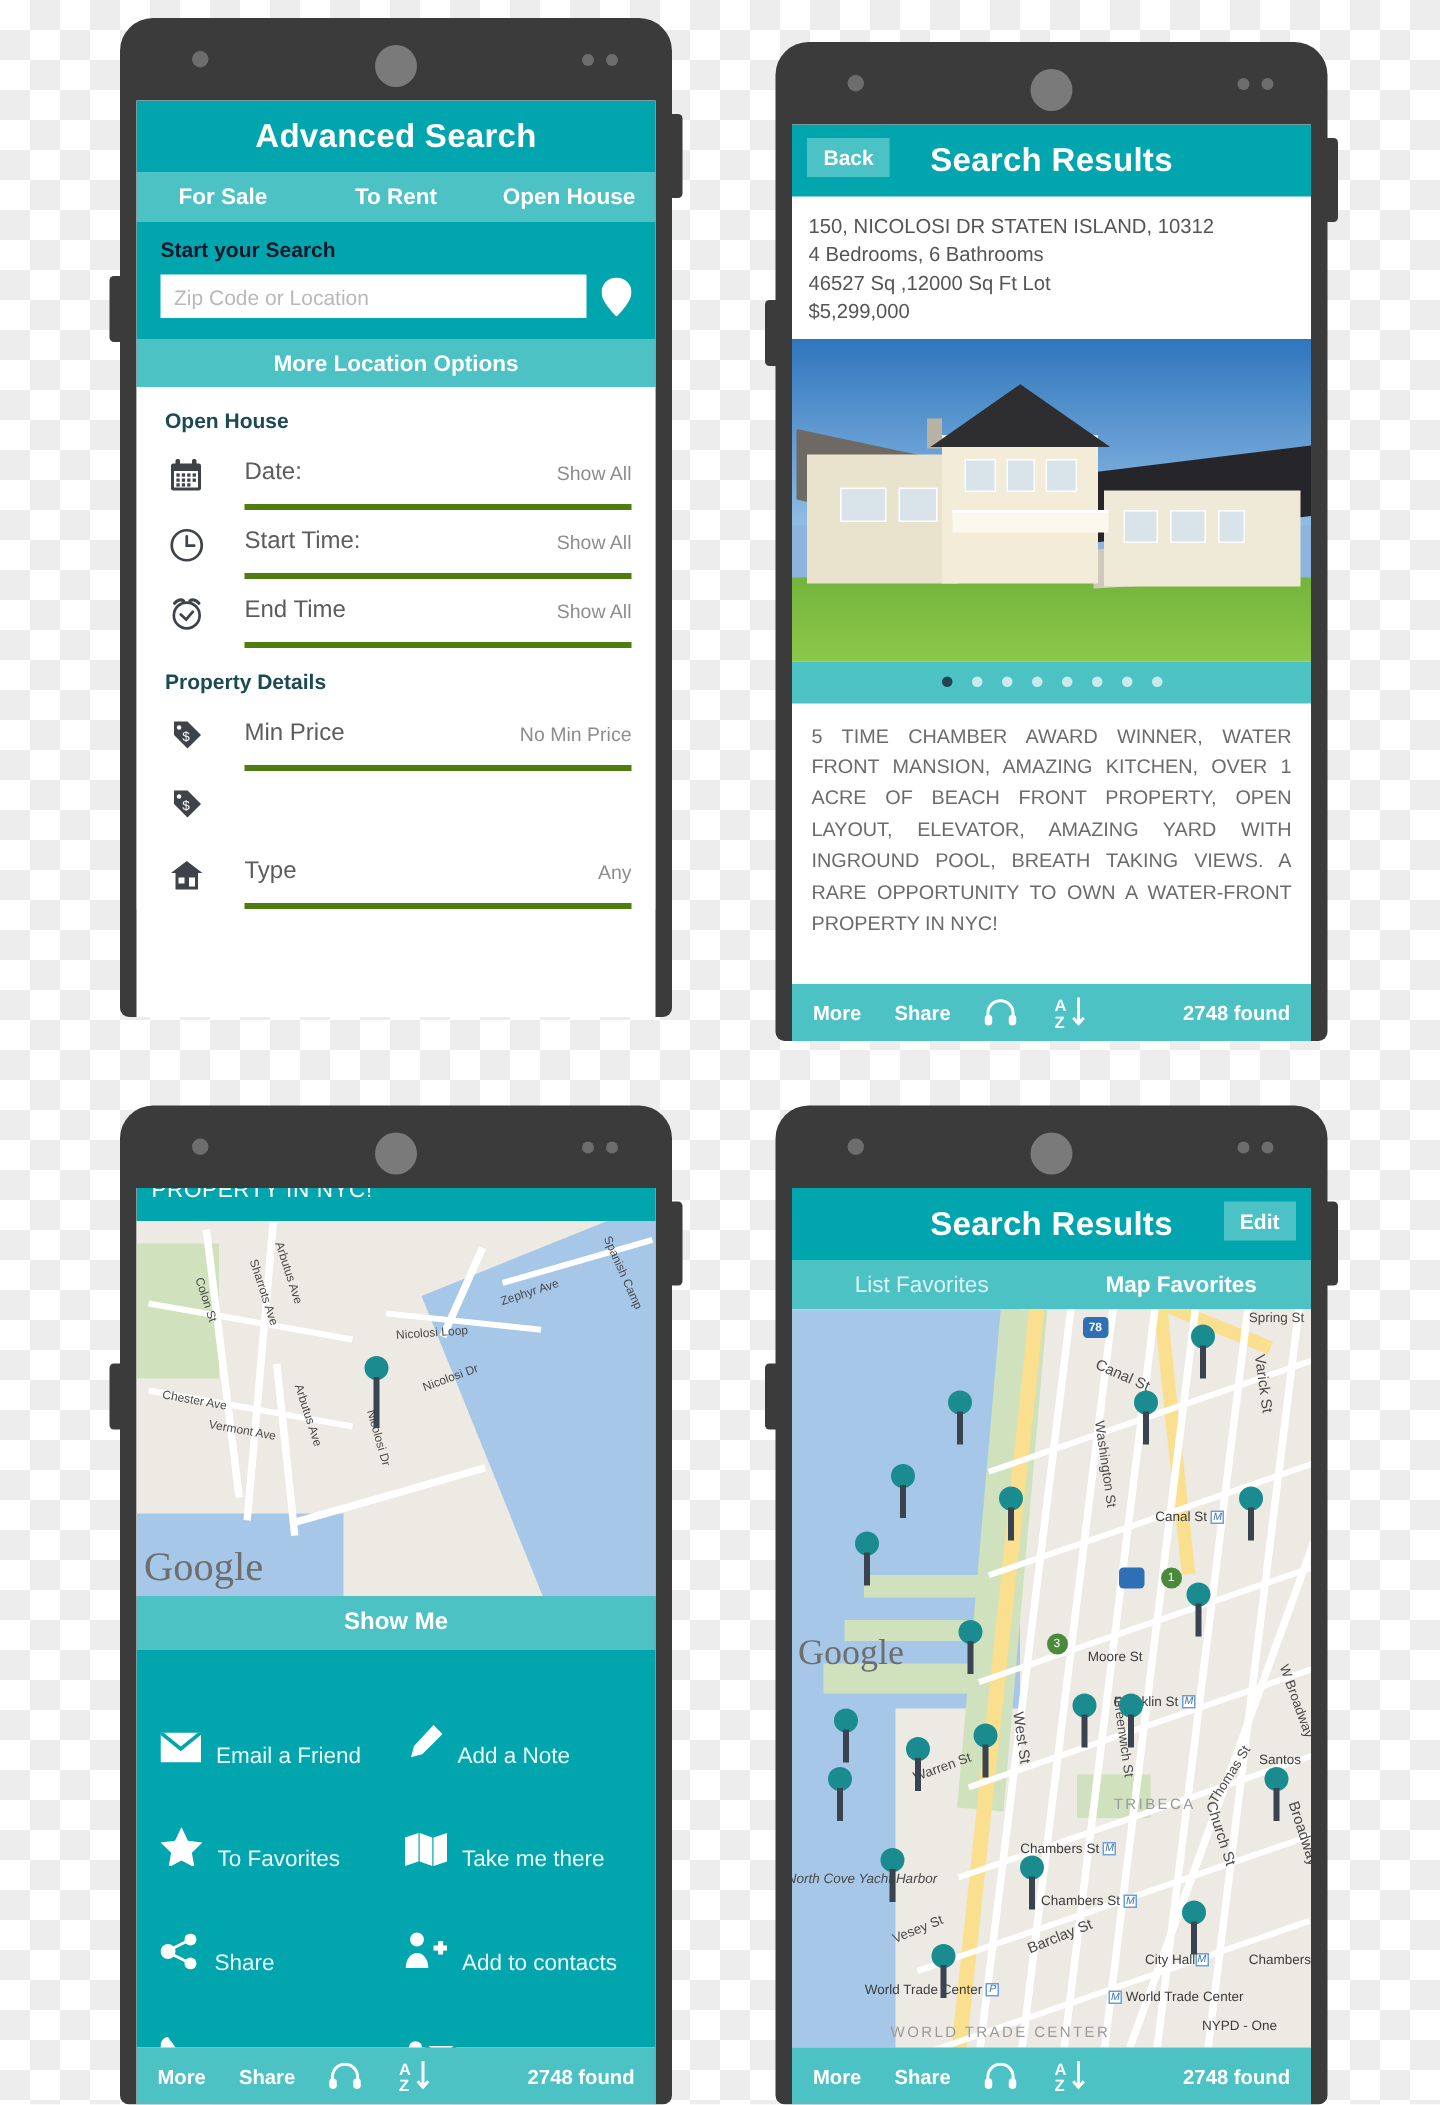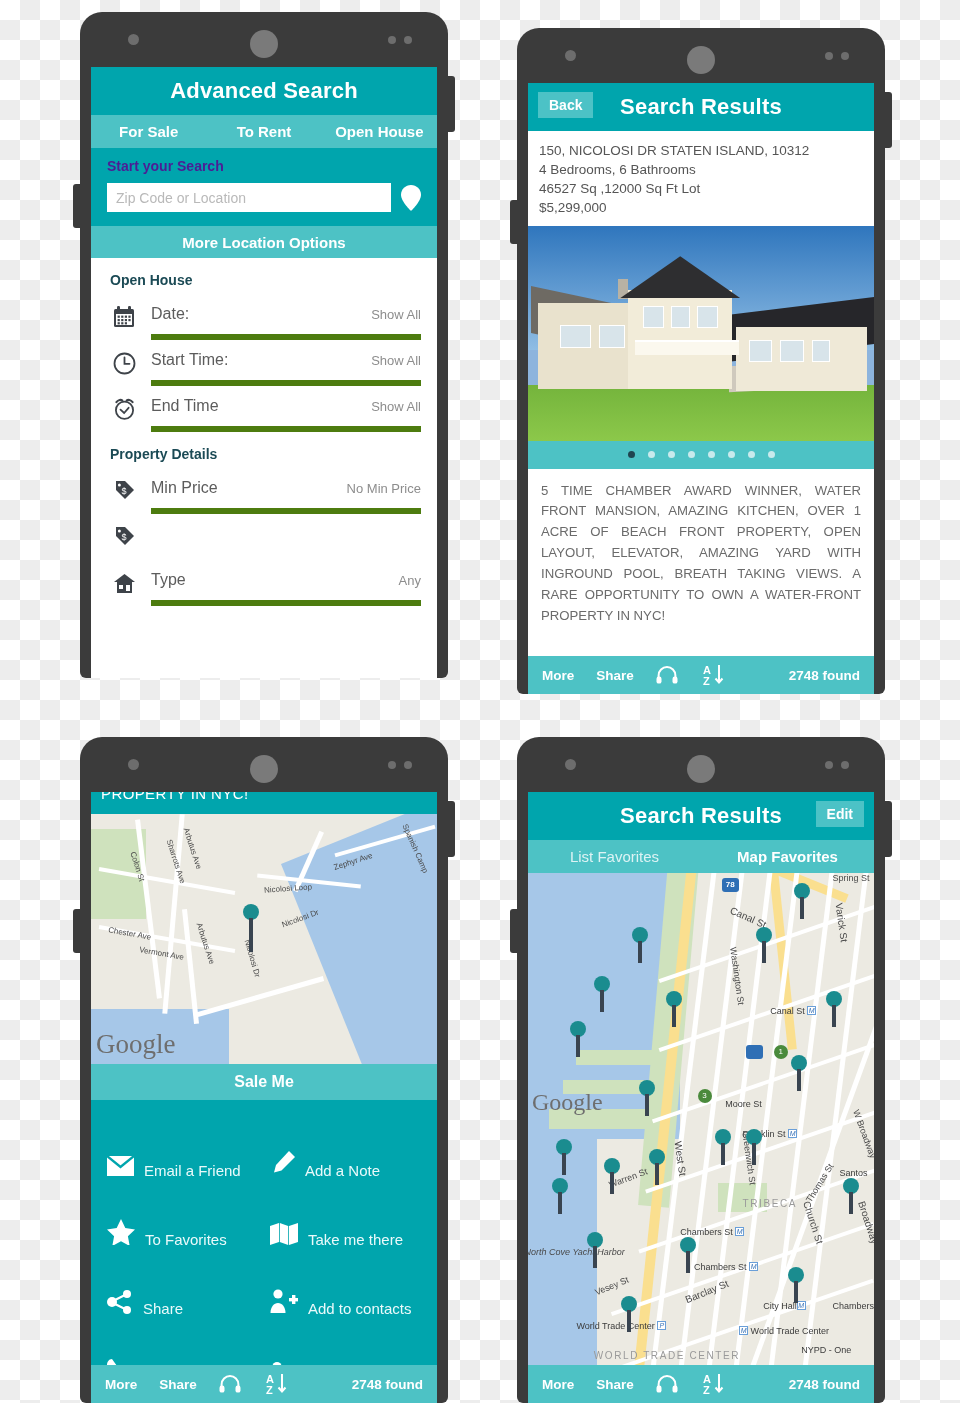--- a/index.html
+++ b/index.html
@@ -75,21 +75,21 @@
     background: #4dc2c5; color: #fff;
     height: 33px; display: flex; align-items: center;
   }
   .tab {
     flex: 1; text-align: center; font-size: 15px;
     font-weight: bold; color: #ffffff;
   }
   .tab.dim { color: #ddf3f4; font-weight: normal; }
 
   .searchblock { background: #00a5ad; padding: 10px 16px 14px; }
-  .searchlabel { color: #4c1d95; font-weight: bold; font-size: 14px; margin-bottom: 9px; }
+  .searchlabel { color: #0f172a; font-weight: bold; font-size: 14px; margin-bottom: 9px; }
   .searchrow { display: flex; align-items: center; gap: 10px; }
   .searchinput {
     flex: 1; height: 29px; border: none; background: #fff;
     padding: 0 9px; font-size: 14px; color: #555;
     font-family: "Liberation Sans", sans-serif;
   }
   .searchinput::placeholder { color: #b9b9b9; }
   .pin-ico { width: 20px; height: 26px; flex: 0 0 auto; }
 
   .subbar {
@@ -104,21 +104,21 @@
     color: #1b4a55; font-weight: bold; font-size: 14px;
     padding: 14px 0 6px 3px;
   }
   .row { display: flex; align-items: center; min-height: 46px; }
   .row-ico {
     width: 34px; flex: 0 0 34px; display: flex;
     align-items: center; justify-content: center; color: #3e4349;
   }
   .row-body {
     flex: 1; display: flex; align-items: center; justify-content: space-between;
-    border-bottom: 6px solid #4d7c0f; min-height: 46px; margin-left: 10px;
+    border-bottom: 4px solid #4d7c0f; min-height: 46px; margin-left: 22px;
   }
   .row-label { color: #5c5c5c; font-size: 16px; }
   .row-val { color: #8d8d8d; font-size: 13px; }
 
   
   .prop-info { padding: 10px 11px 8px; color: #555; }
   .prop-info div { font-size: 13.5px; line-height: 1.42; }
   .photo { height: 215px; position: relative; overflow: hidden; background: #8db4dd; }
   .sky { position: absolute; inset: 0 0 42% 0;
     background: linear-gradient(#2f76bd, #8fbde4); }
@@ -512,21 +512,21 @@
         <span class="glabel" style="left:41%; top:56%; transform:rotate(74deg);">Nicolosi Dr</span>
 
         <div class="pin" style="left:44%; top:36%;">
           <div class="head"></div>
             <div class="stick" style="height:34px;"></div>
         </div>
 
         <span class="gwatermark" style="left:5px; bottom:4px;">Google</span>
       </div>
 
-      <div class="showme-h" style="position:absolute; left:0; right:0; top:272px;">Sale Me</div>
+      <div class="showme-h" style="position:absolute; left:0; right:0; top:272px;">Show Me</div>
 
       <div class="actions" style="position:absolute; left:0; right:0; top:308px; bottom:38px;">
 
         <div class="act">
           <span>
             <svg width="27" height="20" viewBox="0 0 27 20">
               <rect x="0" y="0" width="27" height="20" fill="#fff"></rect>
               <path d="M0 0l13.5 11L27 0" fill="none" stroke="#00a5ad" stroke-width="2.4"></path>
             </svg>
           </span>

